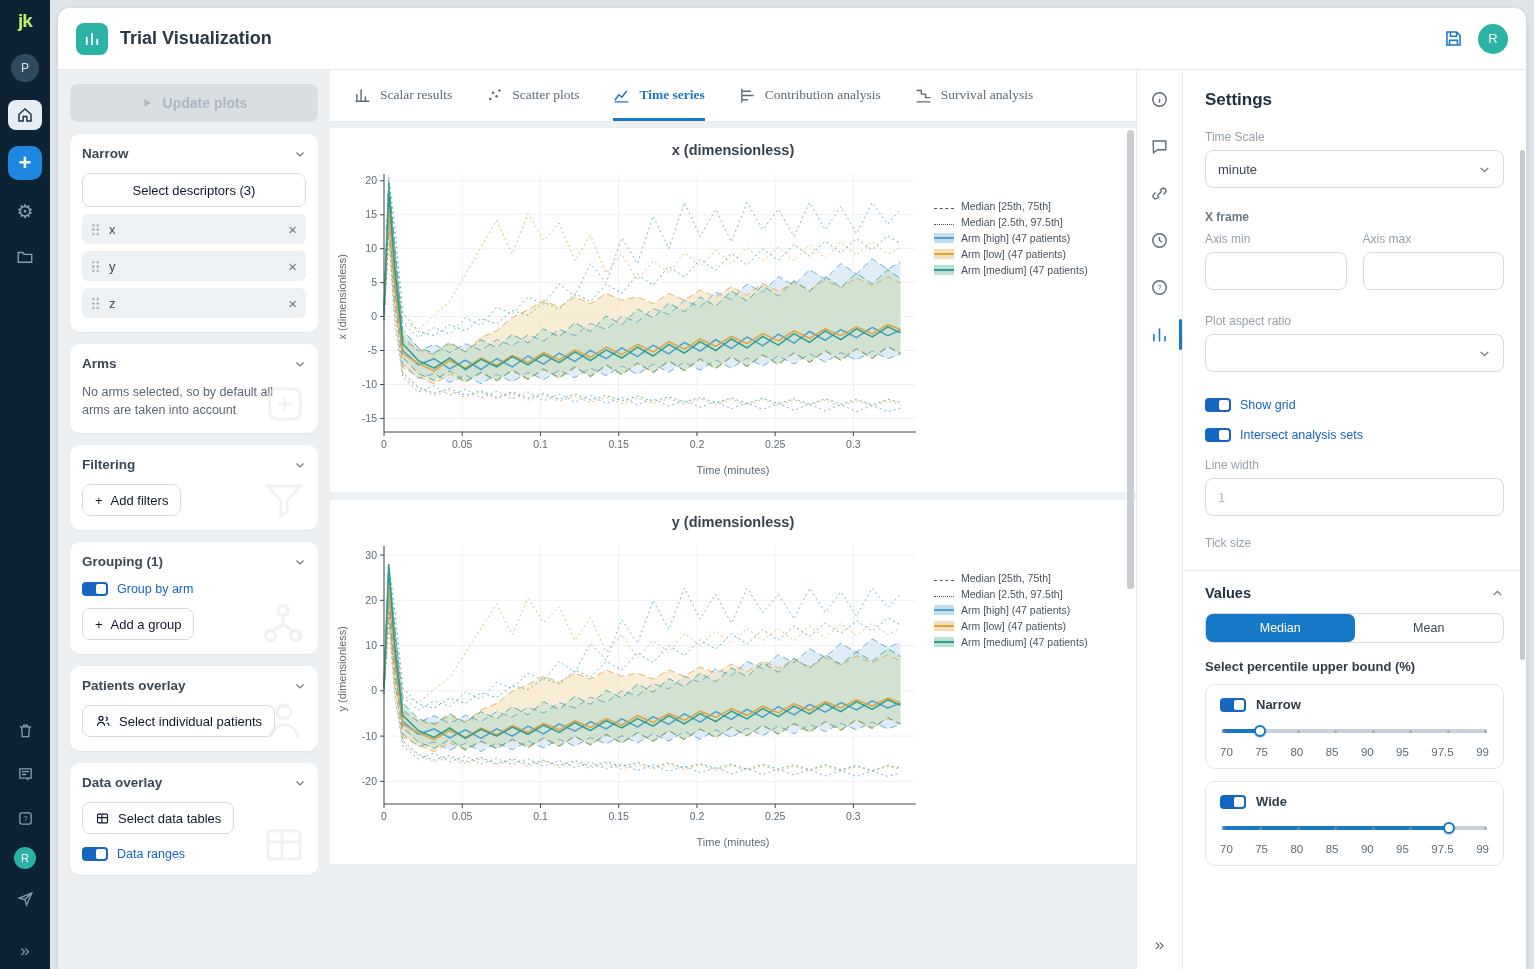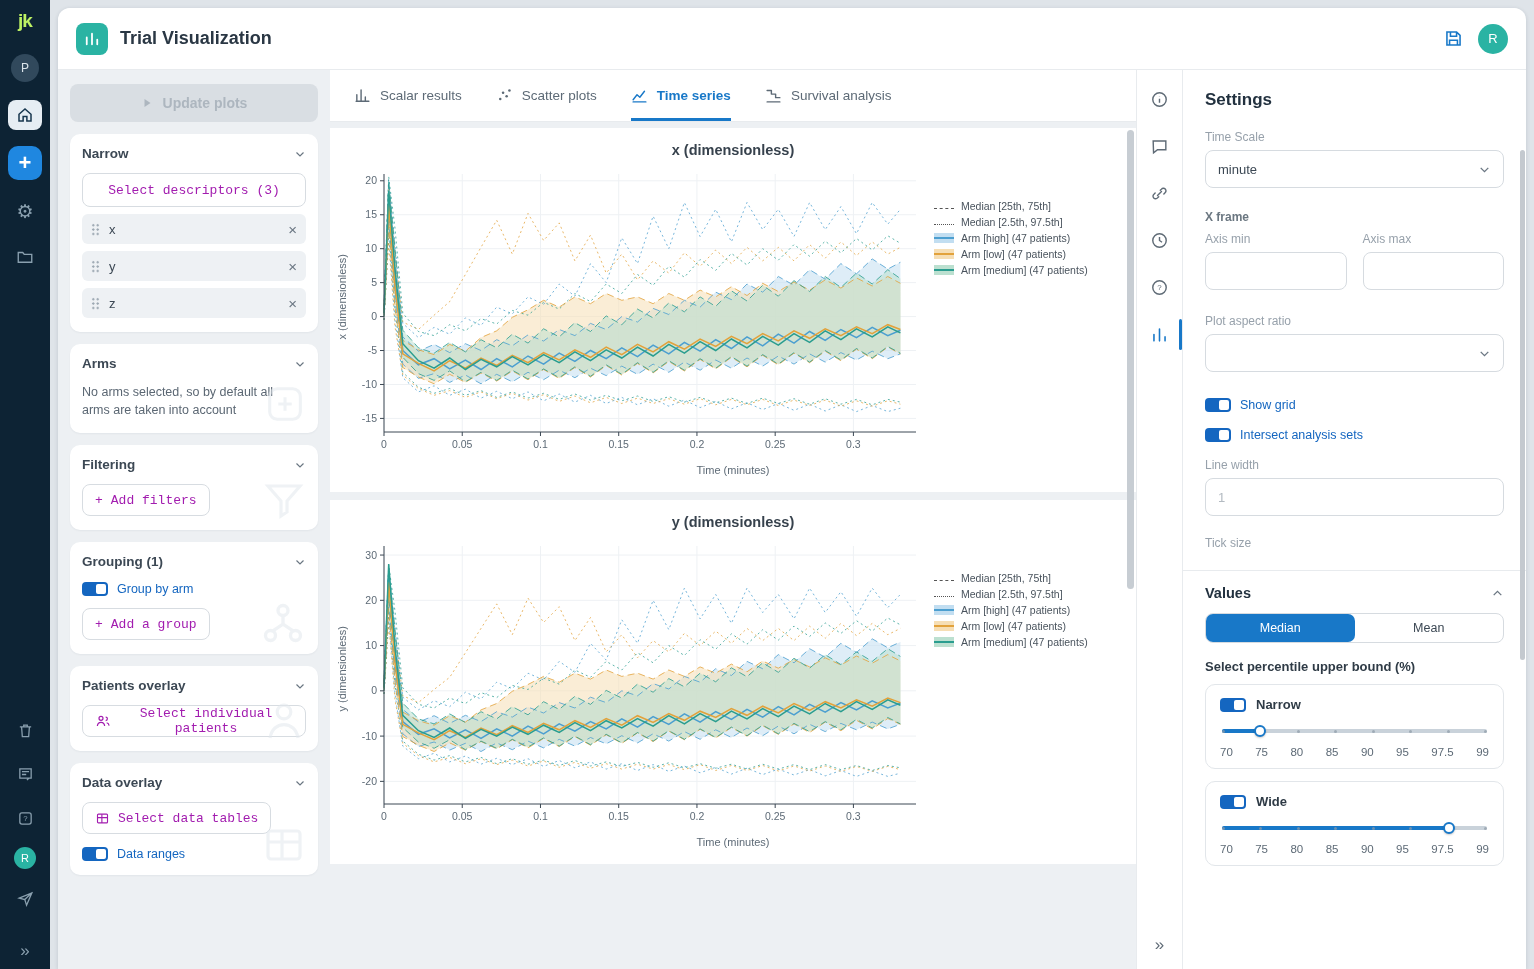--- a/index.html
+++ b/index.html
@@ -40,41 +40,41 @@
   
   .sidebar { width:272px; padding:14px 12px; overflow:hidden; flex:0 0 auto; }
   .update-btn { width:100%; height:38px; background:#d9dee3; border:none; border-radius:8px;
     color:#adb6bf; font-size:14px; font-weight:600; display:flex; align-items:center; justify-content:center; gap:10px; }
   .card { background:#fff; border-radius:10px; padding:12px 12px 14px; margin-top:12px; position:relative; overflow:hidden;
     box-shadow:0 1px 2px rgba(20,40,60,.05); }
   .card-head { display:flex; align-items:center; justify-content:space-between; cursor:pointer; }
   .card-label { font-size:13.5px; font-weight:600; color:#3c4854; }
   .chev { color:#6a7682; display:flex; }
   .outline-btn { background:#fff; border:1px solid #d7dce1; border-radius:8px; height:32px; padding:0 12px;
-    font-size:13px; font-weight:500; color:#a21caf; display:inline-flex; align-items:center; gap:8px; cursor:pointer;
-    font-family:Liberation Mono, monospace; }
+    font-size:13px; font-weight:500; color:#0f172a; display:inline-flex; align-items:center; gap:8px; cursor:pointer;
+    font-family:Liberation Sans, sans-serif; }
   .outputs-btn { width:100%; justify-content:center; margin-top:12px; height:34px; }
   .desc-row { background:#eef1f4; border-radius:6px; height:30px; display:flex; align-items:center;
     padding:0 9px; margin-top:7px; gap:9px; }
   .drag-dots { width:9px; height:13px; background-image:radial-gradient(#9aa6b0 1.1px, transparent 1.3px);
     background-size:4.5px 4.4px; cursor:grab; }
   .desc-name { font-size:13px; color:#3c4854; flex:1; }
   .desc-close { color:#6a7682; font-size:15px; cursor:pointer; line-height:1; }
   .muted-text { font-size:12.5px; color:#5b6773; line-height:1.45; margin-top:12px; max-width:205px; }
   .toggle-row { display:flex; align-items:center; gap:9px; margin-top:13px; cursor:pointer; }
   .toggle { width:26px; height:14px; border-radius:4px; background:#1466c0; position:relative; flex:0 0 auto; }
   .toggle::after { content:""; position:absolute; right:2px; top:2px; width:10px; height:10px; background:#fff; border-radius:2px; }
   .toggle-label { font-size:12.5px; font-weight:500; color:#1466c0; }
   .mt12 { margin-top:12px; }
   .watermark { position:absolute; right:10px; bottom:6px; opacity:.55; pointer-events:none; }
 
   
   .main { flex:1; min-width:0; background:#fff; display:flex; flex-direction:column; position:relative; }
   .tabs { height:52px; display:flex; align-items:stretch; gap:34px; padding:0 24px; border-bottom:1px solid #e8ebee;
-    background:#fff; flex:0 0 auto; }
+    background:#fff; flex:0 0 auto;font-family:Liberation Serif, serif; }
   .tab { display:flex; align-items:center; gap:9px; font-size:13.5px; color:#5d6a76; cursor:pointer;
     border-bottom:3px solid transparent; padding-top:2px; }
   .tab.active { color:#1878c8; font-weight:600; border-bottom-color:#1878c8; }
   .charts { flex:1; overflow:hidden; background:#edf0f3; padding-top:6px; }
   .chart-card { background:#fff; padding:14px 6px 8px; margin-bottom:8px; }
   .chart-title { text-align:center; font-size:14.5px; font-weight:600; color:#37424d; margin-bottom:6px; }
   .chart-body { display:flex; align-items:flex-start; }
   .ylab { writing-mode:vertical-rl; transform:rotate(180deg); font-size:11px; color:#5d6a76;
     align-self:center; margin-bottom:30px; }
   svg.plot { flex:0 0 auto; }
@@ -407,20 +407,28 @@
             </span>
           <span>Scatter plots</span>
         </div>
         <div class="tab active">
           <span>
               <svg class="ic" width="17" height="17" viewBox="0 0 24 24" fill="none" stroke="currentColor" stroke-width="2" stroke-linecap="round" stroke-linejoin="round">
                 <path d="M3 18l5.5-7 4 3.5L19 6 M3 21h18"></path>
               </svg>
             </span>
           <span>Time series</span>
+        </div>
+        <div class="tab">
+          <span>
+              <svg class="ic" width="17" height="17" viewBox="0 0 24 24" fill="none" stroke="currentColor" stroke-width="2" stroke-linecap="round">
+                <path d="M4 6h12 M4 12h16 M4 18h8 M4 3v18"></path>
+              </svg>
+            </span>
+          <span>Contribution analysis</span>
         </div>
         <div class="tab">
           <span>
               <svg class="ic" width="17" height="17" viewBox="0 0 24 24" fill="none" stroke="currentColor" stroke-width="2" stroke-linecap="round" stroke-linejoin="round">
                 <path d="M3 5h6v5h6v5h6 M3 21h18"></path>
               </svg>
             </span>
           <span>Survival analysis</span>
         </div>
       </div>

